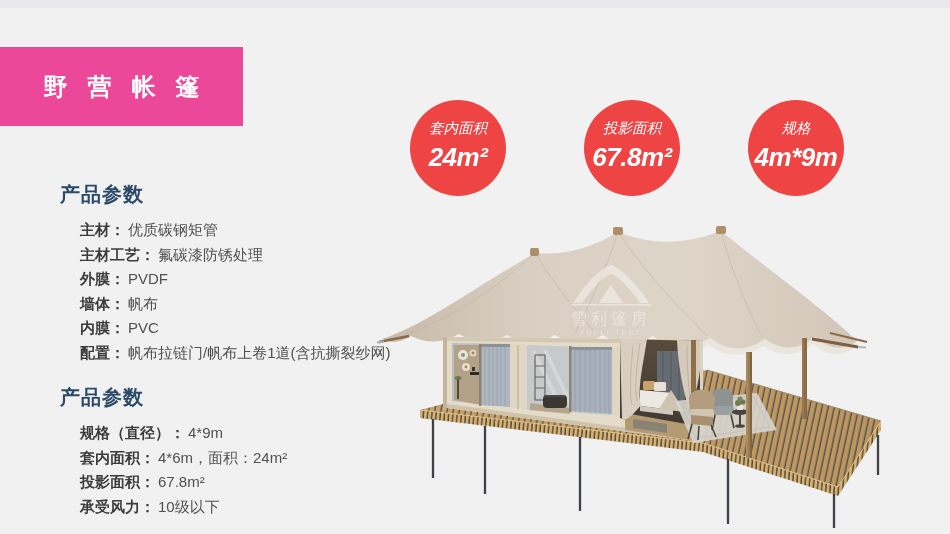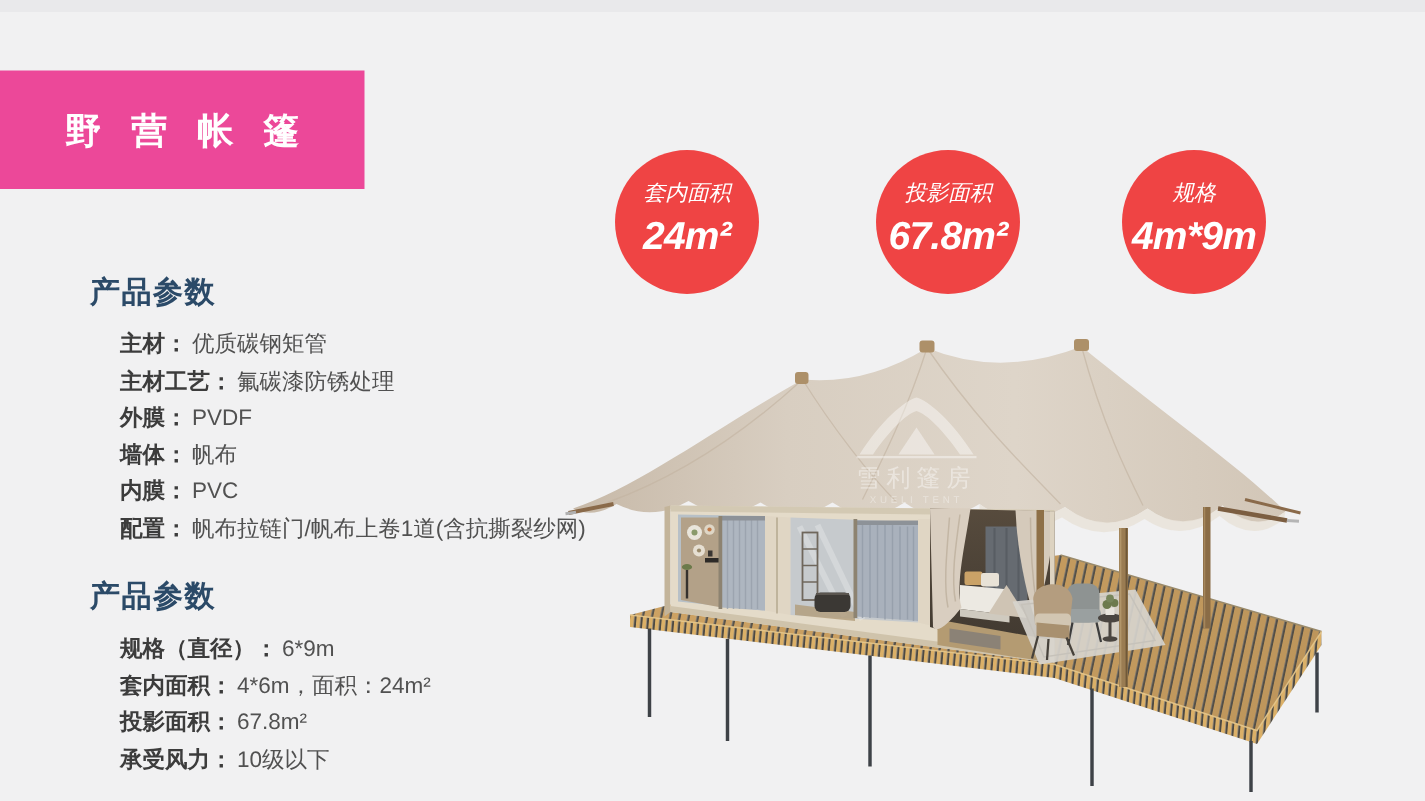--- a/index.html
+++ b/index.html
@@ -69,21 +69,21 @@
   <div class="spec-row"><span class="spec-label">主材：</span><span class="spec-value">优质碳钢矩管</span></div>
   <div class="spec-row"><span class="spec-label">主材工艺：</span><span class="spec-value">氟碳漆防锈处理</span></div>
   <div class="spec-row"><span class="spec-label">外膜：</span><span class="spec-value">PVDF</span></div>
   <div class="spec-row"><span class="spec-label">墙体：</span><span class="spec-value">帆布</span></div>
   <div class="spec-row"><span class="spec-label">内膜：</span><span class="spec-value">PVC</span></div>
   <div class="spec-row"><span class="spec-label">配置：</span><span class="spec-value">帆布拉链门/帆布上卷1道(含抗撕裂纱网)</span></div>
 </div>
 
 <div class="spec-section s2">
   <div class="spec-heading">产品参数</div>
-  <div class="spec-row"><span class="spec-label">规格（直径）：</span><span class="spec-value">6*9m</span></div>
+  <div class="spec-row"><span class="spec-label">规格（直径）：</span><span class="spec-value">4*9m</span></div>
   <div class="spec-row"><span class="spec-label">套内面积：</span><span class="spec-value">4*6m，面积：24m²</span></div>
   <div class="spec-row"><span class="spec-label">投影面积：</span><span class="spec-value">67.8m²</span></div>
   <div class="spec-row"><span class="spec-label">承受风力：</span><span class="spec-value">10级以下</span></div>
 </div>
 
 <div class="tent-wrap">
 <svg width="585" height="329" viewBox="0 0 585 329" xmlns="http://www.w3.org/2000/svg">
   <defs>
     <linearGradient id="canopyGrad" x1="0" y1="0" x2="1" y2="0">
       <stop offset="0" stop-color="#c7b9a8"></stop>

